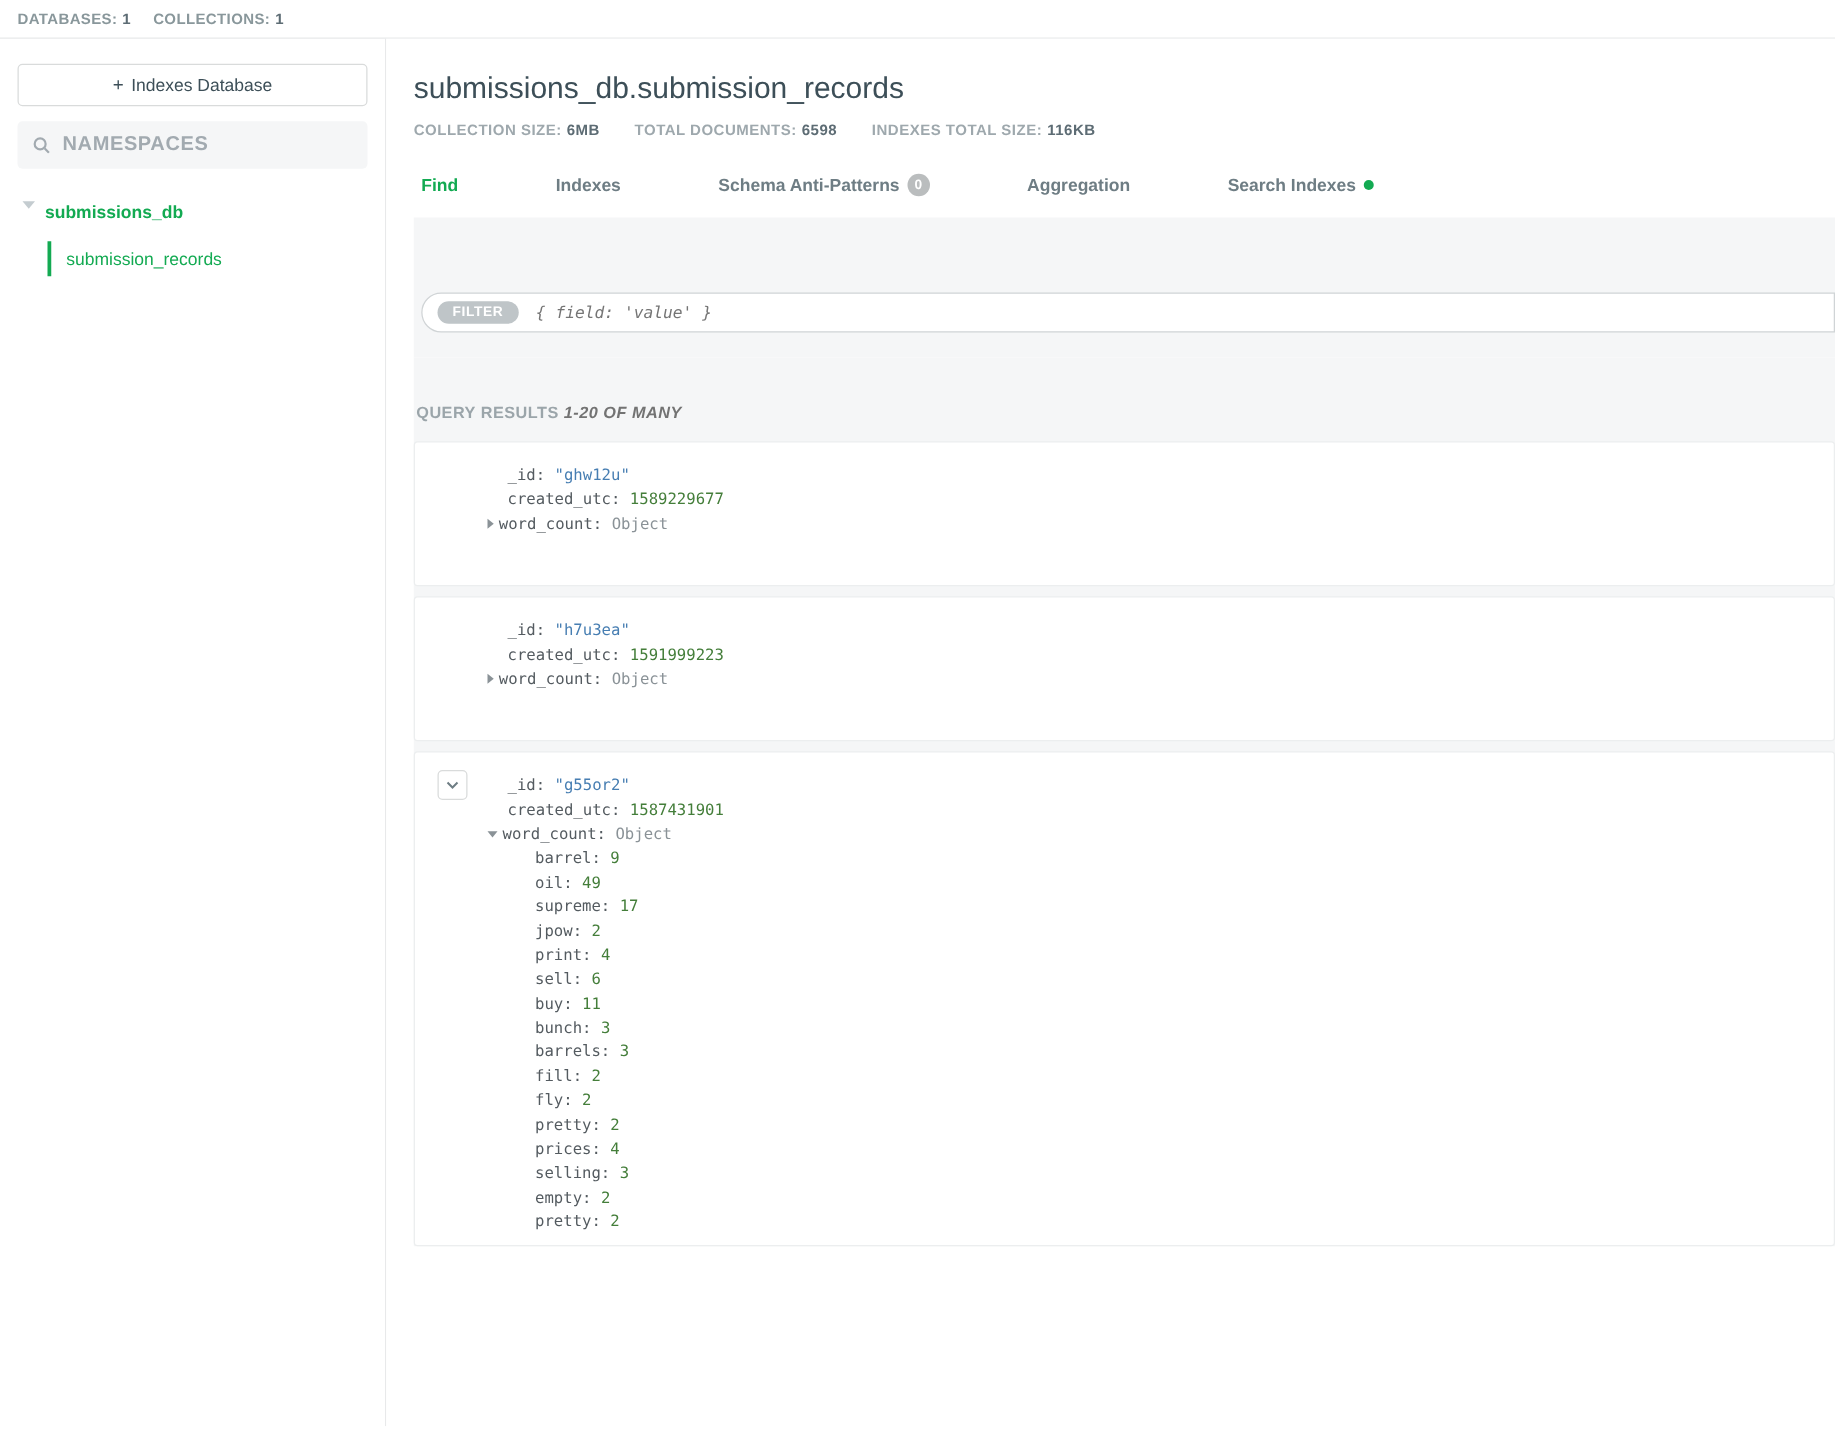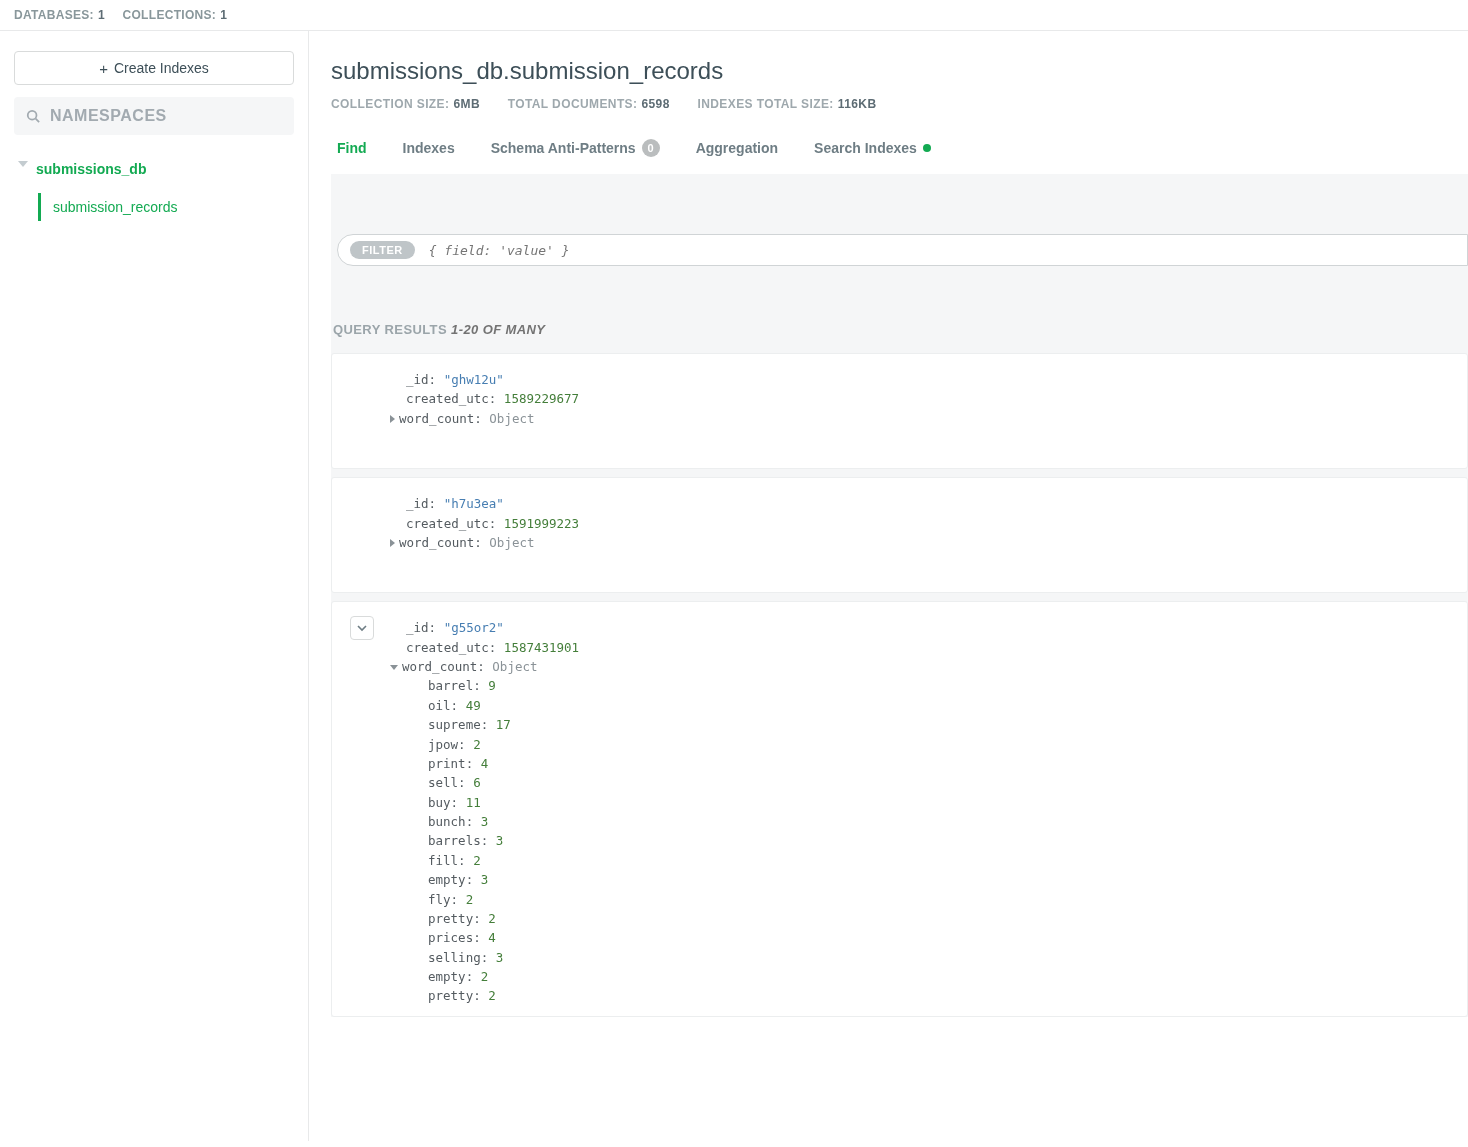--- a/index.html
+++ b/index.html
@@ -111,21 +111,21 @@
     font-size: 12px;
     letter-spacing: 0.4px;
     color: #9ea8ad;
     font-weight: 600;
     margin-bottom: 22px;
   }
   .meta-line .mv { color: #5d6c74; margin-left: 4px; margin-right: 24px; }
 
   .tabs {
     display: flex;
-    gap: 36px;
+    gap: 78px;
     padding-left: 6px;
     font-size: 14px;
     font-weight: 600;
     color: #6e7d84;
     border-bottom: 1px solid transparent;
     margin-bottom: 0;
     text-align: center;
   }
   .tab { padding: 6px 0 16px 0; cursor: pointer; display:flex; align-items:center; gap:6px; }
   .tab.active { color: #13aa52; }
@@ -242,21 +242,21 @@
 <div class="topbar">
   <span>DATABASES:</span><span class="val">1</span>
   <span>COLLECTIONS:</span><span class="val">1</span>
 </div>
 
 <div class="main-wrap">
 
   <aside class="sidebar">
     <button class="create-db-btn">
       <span class="plus">+</span>
-      <span>Create Indexes</span>
+      <span>Indexes Database</span>
     </button>
 
     <div class="namespaces">
       <span class="search-icon">
         <svg viewBox="0 0 16 16" fill="none" stroke="#a2aab0" stroke-width="2">
           <circle cx="7" cy="7" r="5"></circle>
             <line x1="11" y1="11" x2="15" y2="15"></line>
         </svg>
       </span>
       <span>NAMESPACES</span>
@@ -337,21 +337,20 @@
             <div class="line indent2"><span class="key">barrel</span><span class="colon">: </span><span class="num">9</span></div>
             <div class="line indent2"><span class="key">oil</span><span class="colon">: </span><span class="num">49</span></div>
             <div class="line indent2"><span class="key">supreme</span><span class="colon">: </span><span class="num">17</span></div>
             <div class="line indent2"><span class="key">jpow</span><span class="colon">: </span><span class="num">2</span></div>
             <div class="line indent2"><span class="key">print</span><span class="colon">: </span><span class="num">4</span></div>
             <div class="line indent2"><span class="key">sell</span><span class="colon">: </span><span class="num">6</span></div>
             <div class="line indent2"><span class="key">buy</span><span class="colon">: </span><span class="num">11</span></div>
             <div class="line indent2"><span class="key">bunch</span><span class="colon">: </span><span class="num">3</span></div>
             <div class="line indent2"><span class="key">barrels</span><span class="colon">: </span><span class="num">3</span></div>
             <div class="line indent2"><span class="key">fill</span><span class="colon">: </span><span class="num">2</span></div>
-            <div class="line indent2"><span class="key">empty</span><span class="colon">: </span><span class="num">3</span></div>
             <div class="line indent2"><span class="key">fly</span><span class="colon">: </span><span class="num">2</span></div>
             <div class="line indent2"><span class="key">pretty</span><span class="colon">: </span><span class="num">2</span></div>
             <div class="line indent2"><span class="key">prices</span><span class="colon">: </span><span class="num">4</span></div>
             <div class="line indent2"><span class="key">selling</span><span class="colon">: </span><span class="num">3</span></div>
             <div class="line indent2"><span class="key">empty</span><span class="colon">: </span><span class="num">2</span></div>
             <div class="line indent2"><span class="key">pretty</span><span class="colon">: </span><span class="num">2</span></div>
           </div>
         </div>
     </div>
   </section>

